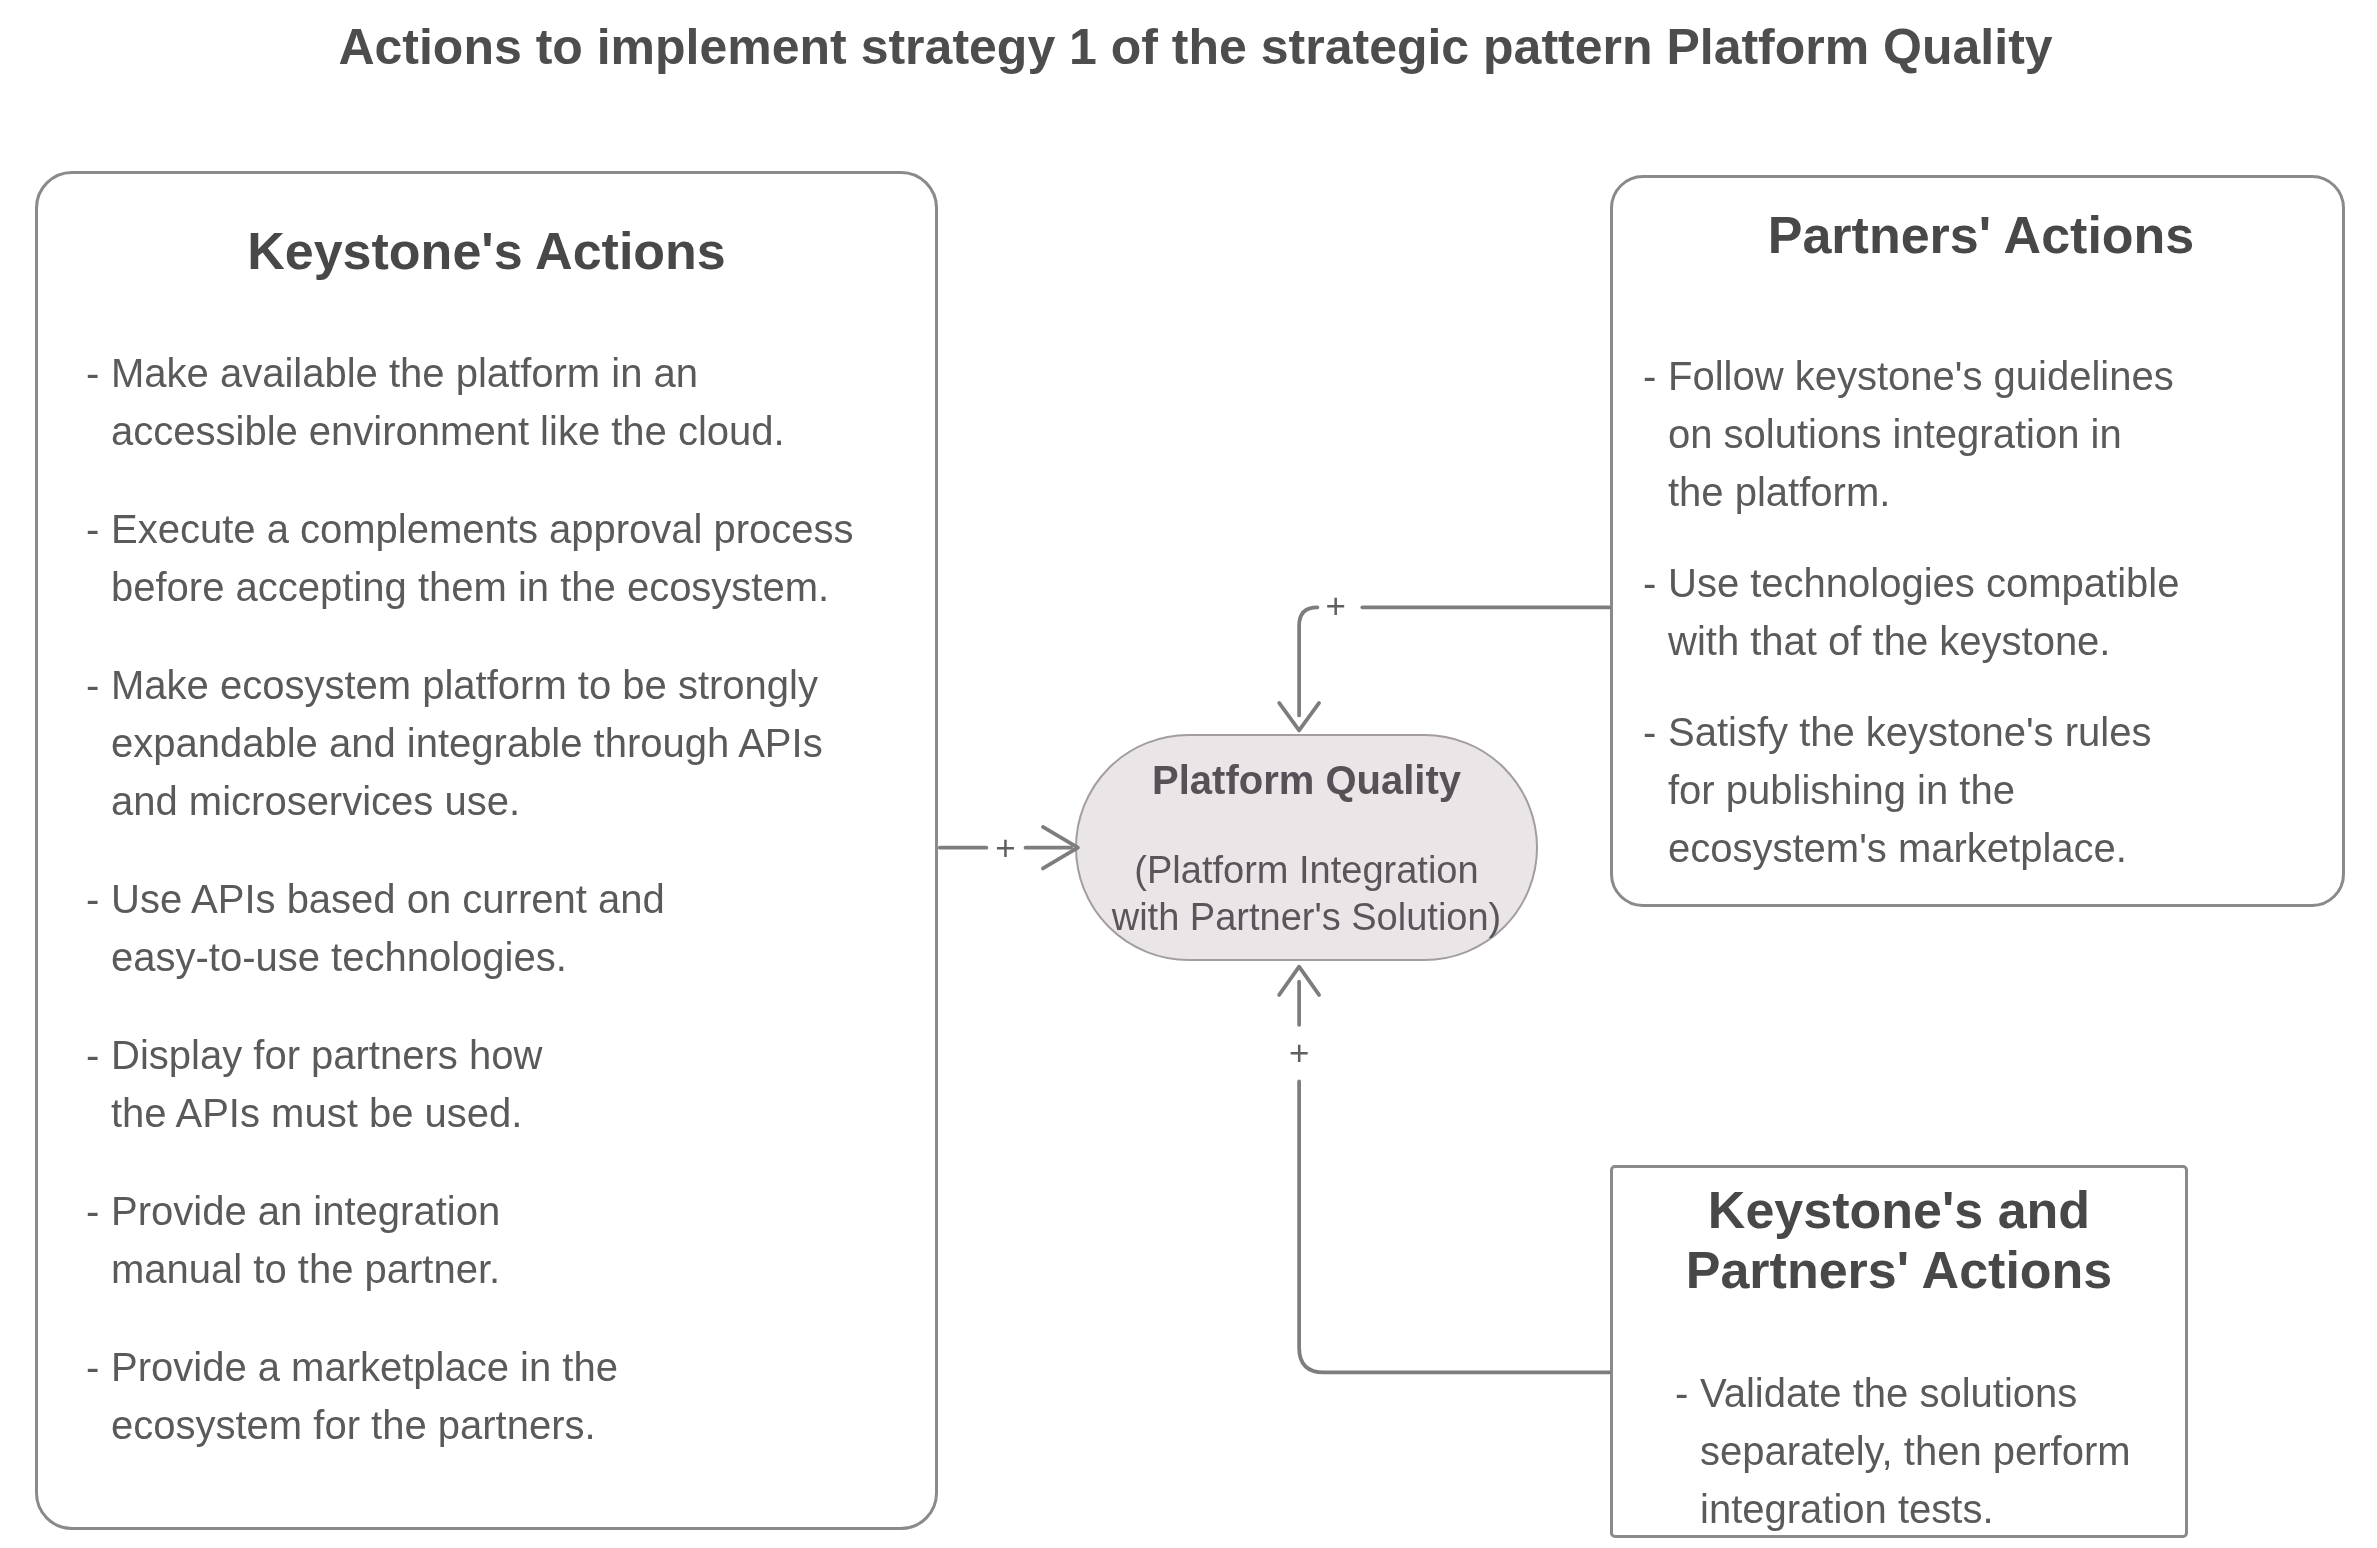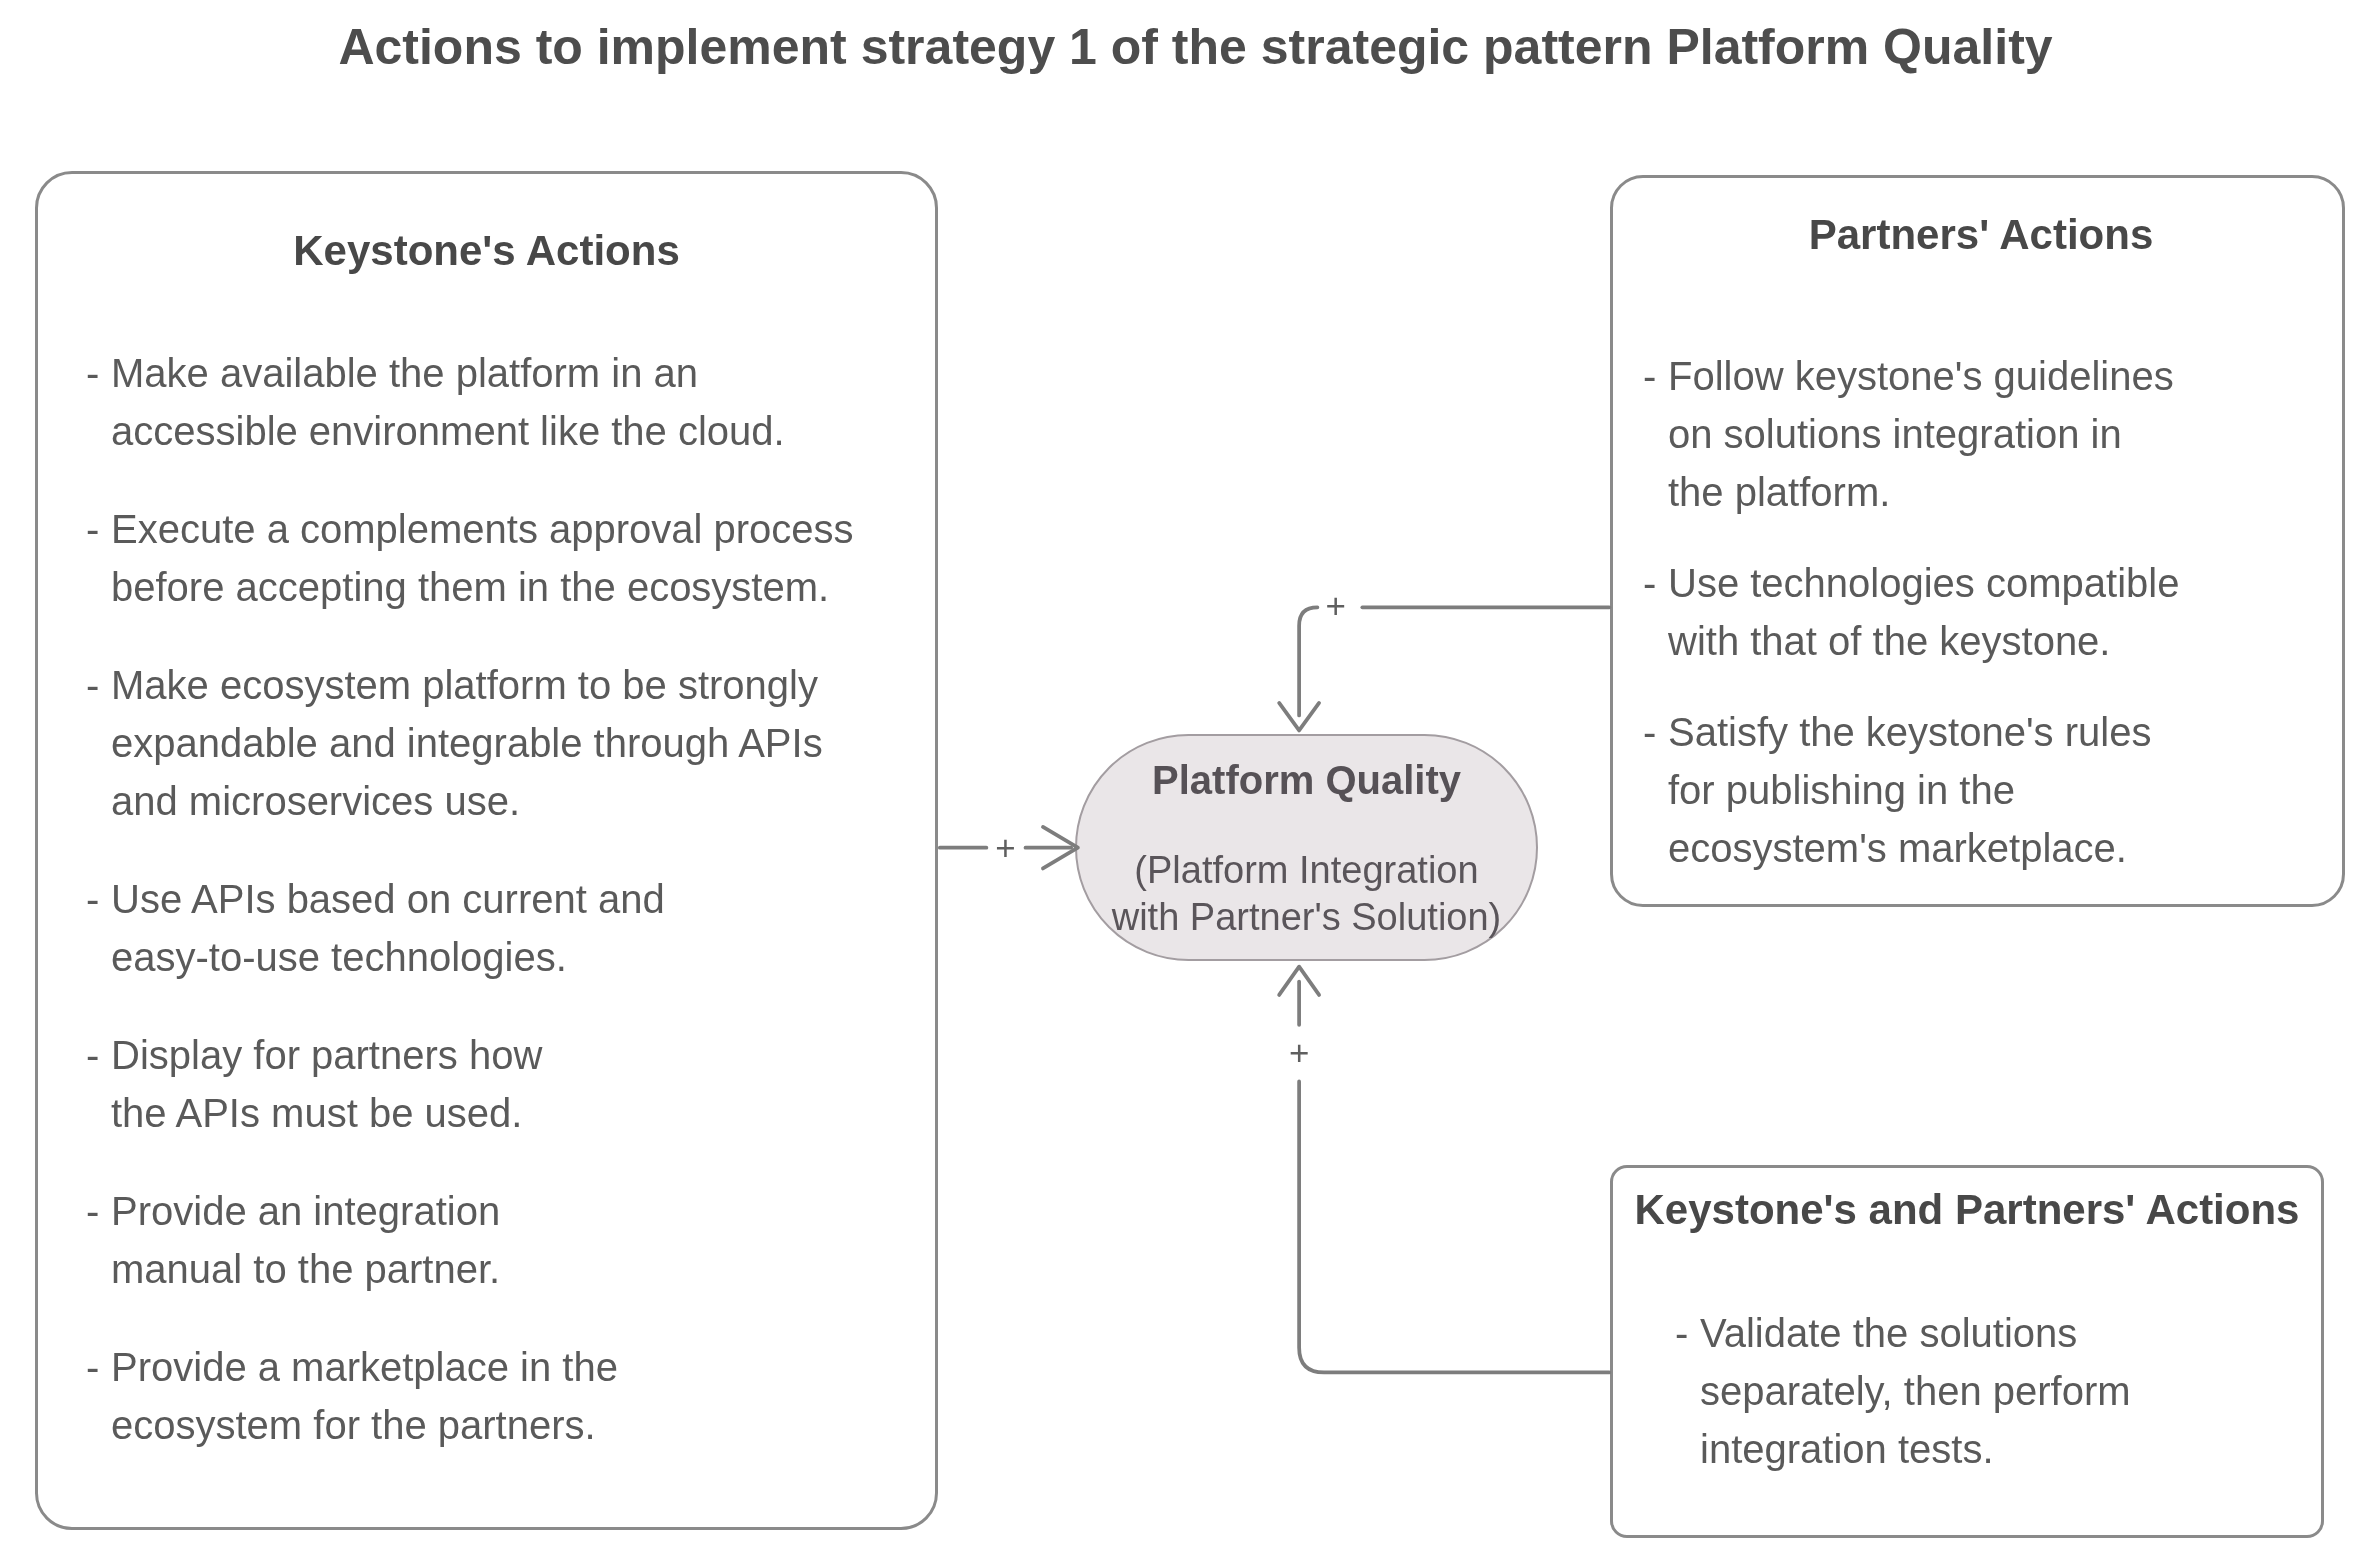--- a/index.html
+++ b/index.html
@@ -10,23 +10,23 @@
   .page-title {
     position:absolute; top:18.3px; left:7px; width:100%;
     text-align:center; font-size:50px; font-weight:700; color:#4d4d4d;
   }
   .action-box {
     position:absolute; background:#ffffff; border:3.3px solid #8a8a8a;
     border-radius:37px; box-sizing:border-box;
   }
   .box-keystone { left:35px;   top:171px;  width:903px; height:1359px; }
   .box-partners { left:1610px; top:175px;  width:735px;  height:732px; border-radius:33px; }
-  .box-joint    { left:1610px; top:1165px; width:714px;  height:373px; border-radius:17px; }
+  .box-joint    { left:1610px; top:1165px; width:578px;  height:373px; border-radius:5px; }
   .box-header {
-    text-align:center; font-size:42px; font-weight:700; color:#484848; line-height:60px;
+    text-align:center; font-size:52px; font-weight:700; color:#484848; line-height:60px;
   }
   .box-keystone .box-header { margin-top:47px; }
   .box-partners .box-header { margin-top:27px;padding-left:7px; }
   .box-joint    .box-header { margin-top:11.6px; }
   .bullets { box-sizing:border-box; }
   .box-keystone .bullets { margin-top:63px; padding:0 20px 0 48px; }
   .box-partners .bullets { margin-top:82px; padding:0 16.6px 0 30px; }
   .box-joint    .bullets { margin-top:64px; padding:0 16.6px 0 62px; }
   .bullet { display:flex; align-items:flex-start; font-size:40px; line-height:58px; color:#5a5a5a; }
   .box-keystone .bullet { margin-bottom:40px; }

